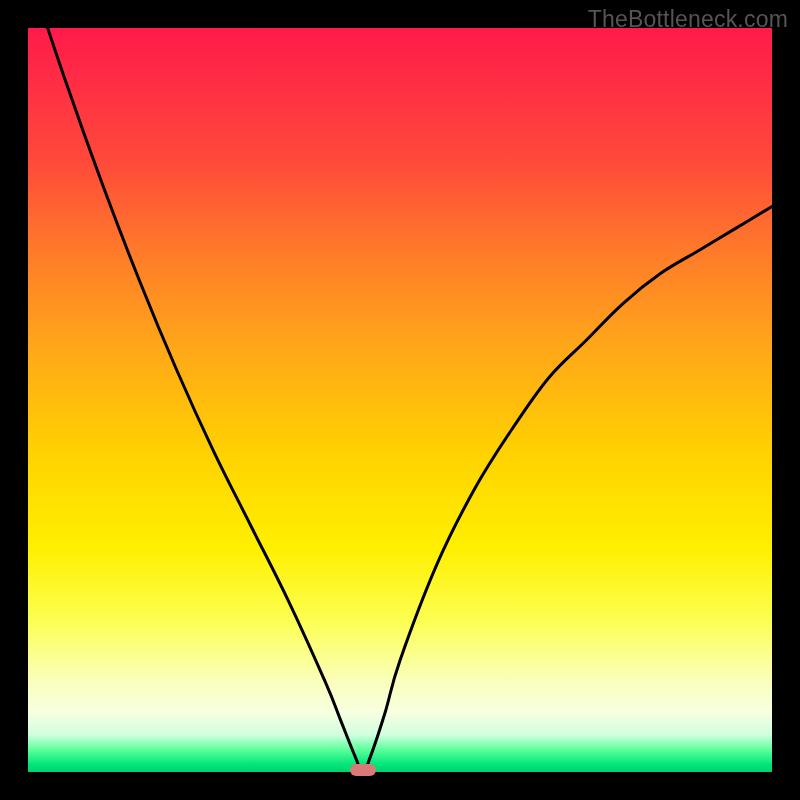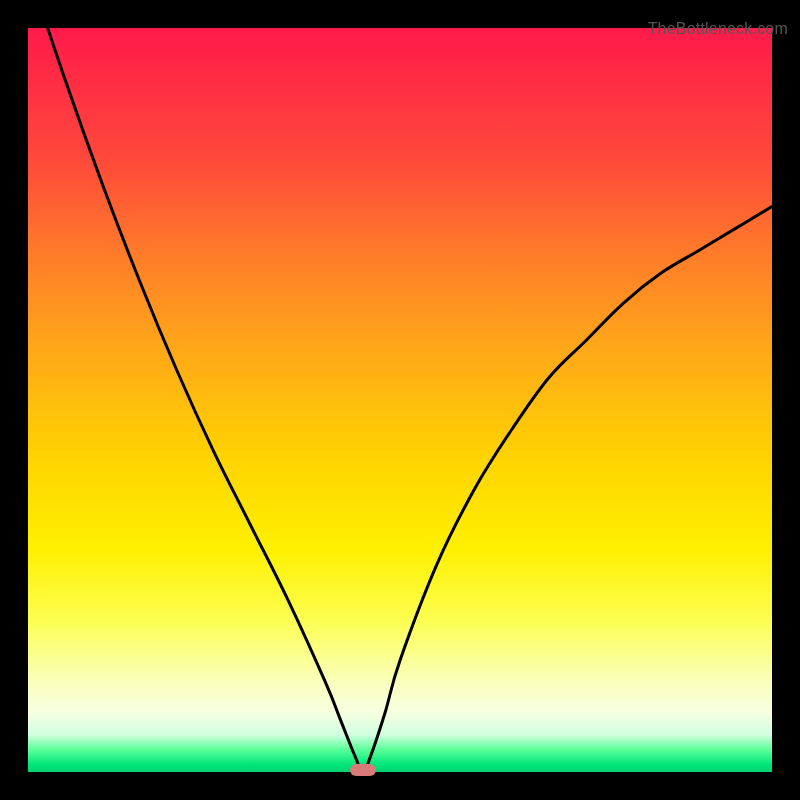--- a/index.html
+++ b/index.html
@@ -6,24 +6,24 @@
   body {
     width: 800px;
     height: 800px;
     background: #000;
     position: relative;
     overflow: hidden;
     font-family: Arial, Helvetica, sans-serif;
   }
   .watermark {
     position: absolute;
-    top: 20px;
+    top: 6px;
     right: 12px;
     color: #555;
-    font-size: 16px;
+    font-size: 23px;
     font-weight: 500;
     z-index: 50;
     letter-spacing: 0.2px;
   }
   .plot-area {
     position: absolute;
     left: 28px;
     top: 28px;
     width: 744px;
     height: 744px;

